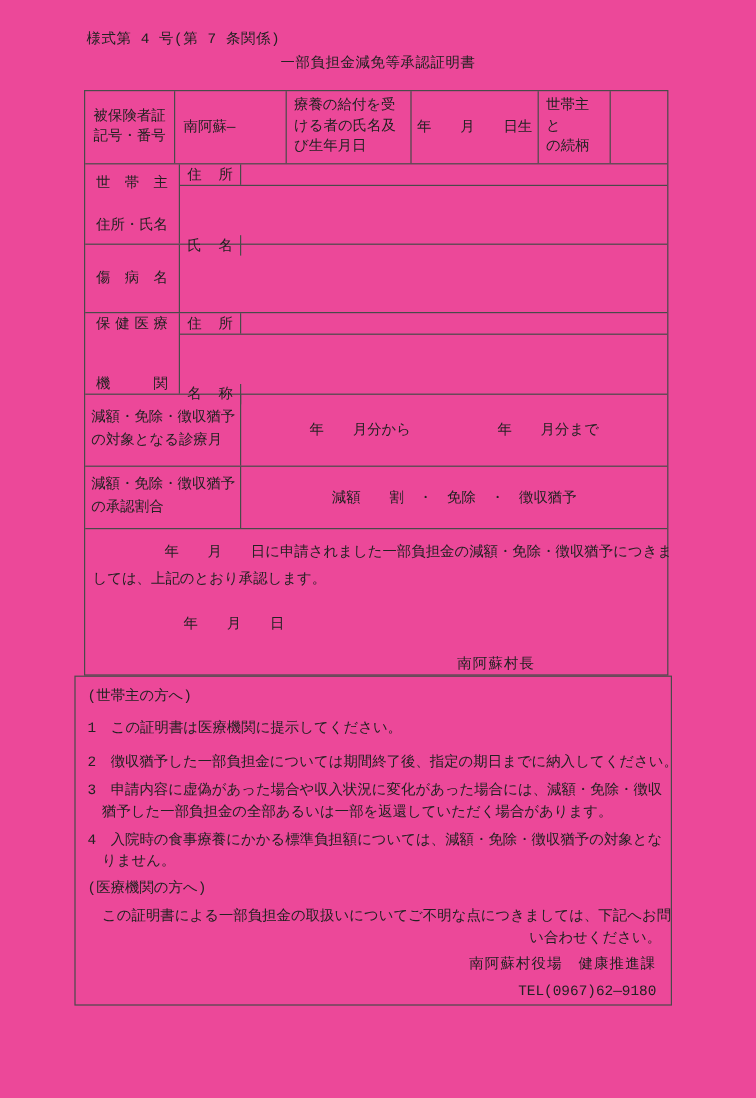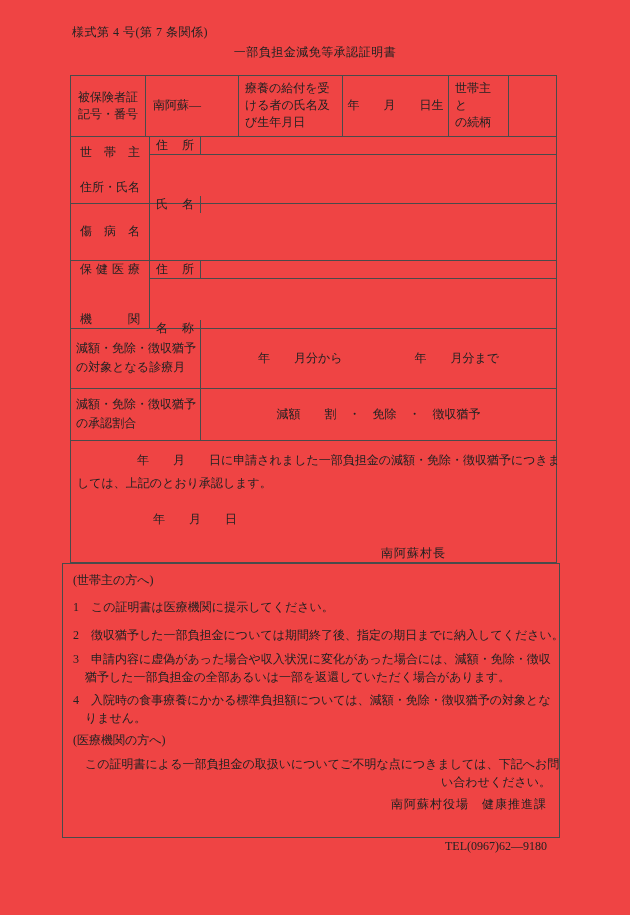--- a/index.html
+++ b/index.html
@@ -1,18 +1,18 @@
 <!DOCTYPE html>
 <html><head>
 <meta charset="utf-8">
 <style>
   html,body { margin:0; padding:0; background:#ffffff; }
   .page {
-    position:relative; width:630px; height:915px; background:#ef4444;
-    font-family:Liberation Serif, serif;
+    position:relative; width:630px; height:915px; background:#ec4899;
+    font-family:Liberation Mono, monospace;
     color:#222222; font-size:12px; overflow:hidden;
   }
   .form-number { position:absolute; left:72px; top:24px; letter-spacing:0.5px; }
   .doc-title { position:absolute; left:0; top:44px; width:630px; text-align:center; letter-spacing:0.5px; }
 
   
   .tbl {
     position:absolute; left:70px; top:75px; width:487px; height:488px;
     border:1px solid #4a4a4a; box-sizing:border-box;
     display:flex; flex-direction:column;
@@ -59,21 +59,21 @@
   }
   .notes div { line-height:18px; }
   .nh1 { margin-top:2px; }
   .ni1 { margin-top:9px; }
   .ni2 { margin-top:10px; }
   .ni3 { margin-top:6px; }
   .ni4 { margin-top:5px; }
   .nh2 { margin-top:4px; }
   .npara { margin-top:6px;text-align:right; }
   .ncontact { margin-top:4px; text-align:right; padding-right:4px; letter-spacing:1px; }
-  .ntel { margin-top:24px; text-align:right; padding-right:4px; }
+  .ntel { margin-top:4px; text-align:right; padding-right:4px; }
 </style>
 </head>
 <body>
 
 <div class="page">
 
   <div class="form-number">様式第 4 号(第 7 条関係)</div>
   <div class="doc-title">一部負担金減免等承認証明書</div>
 
   <div class="tbl">

